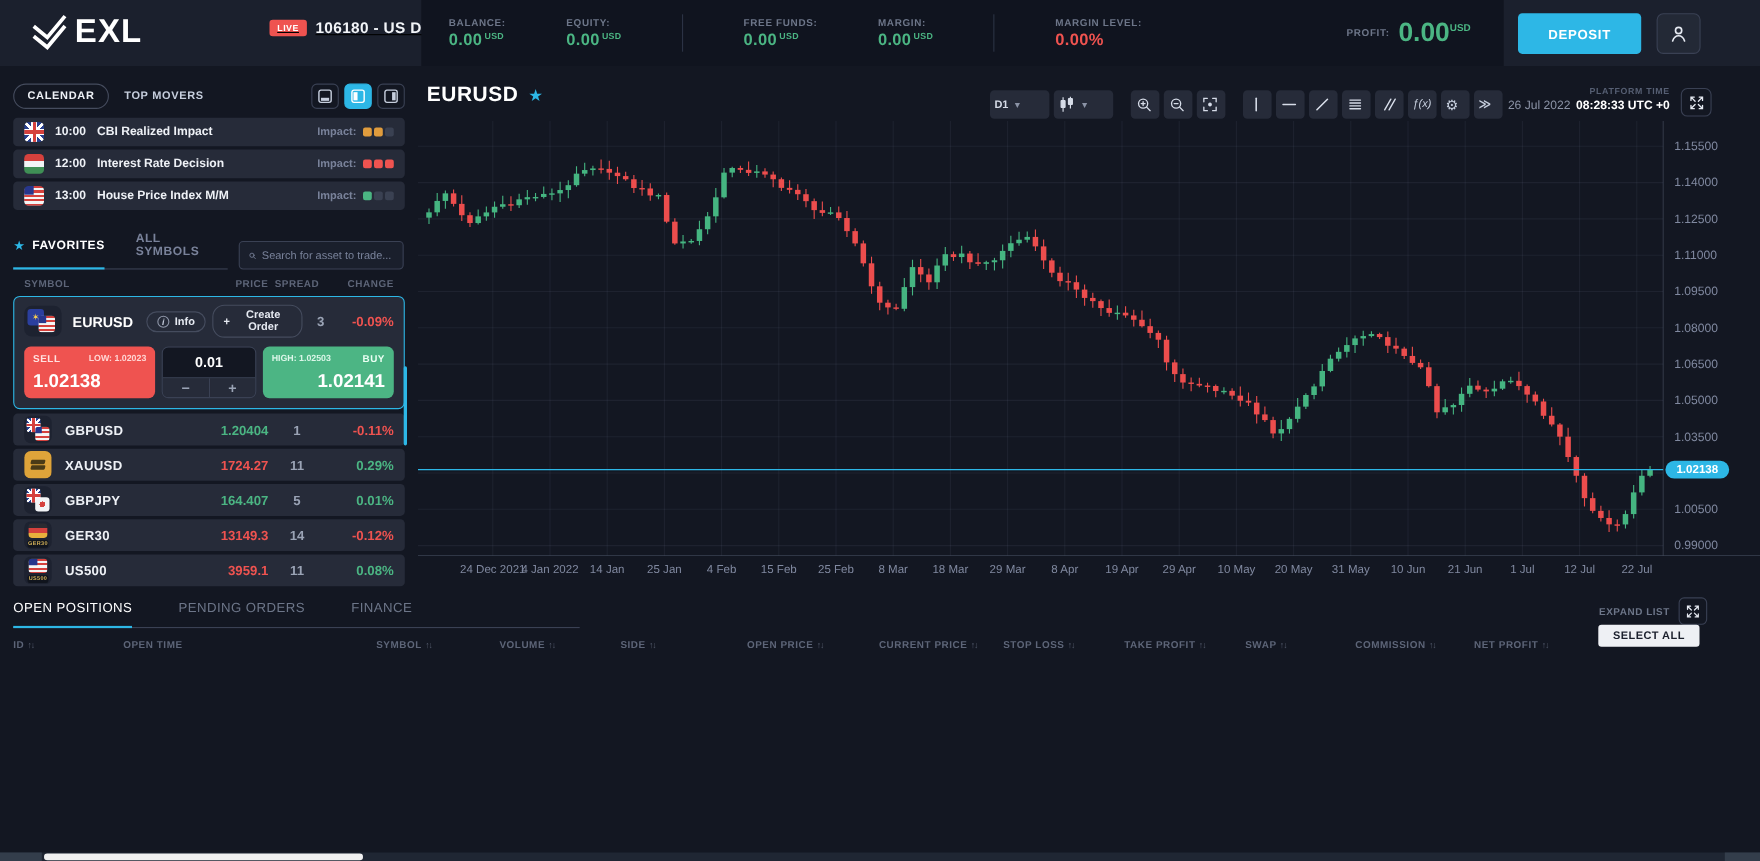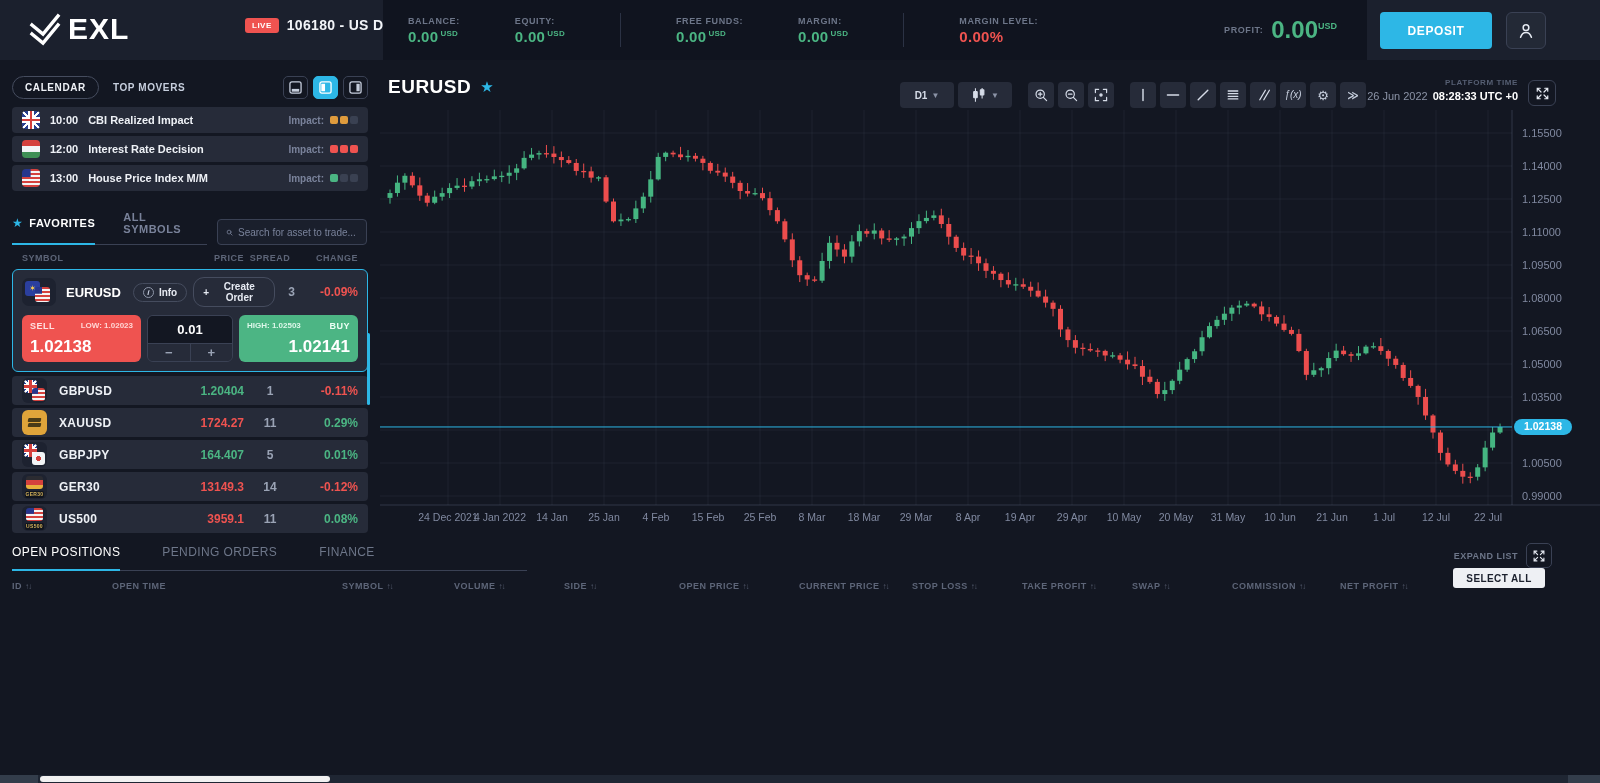--- a/index.html
+++ b/index.html
@@ -5,21 +5,21 @@
   * { margin:0; padding:0; box-sizing:border-box; }
   html,body { width:1600px; height:783px; overflow:hidden; background:#131722;
     font-family:"Liberation Sans","DejaVu Sans",sans-serif; }
   .app { position:relative; width:1600px; height:783px; background:#131722; }
 
   
   header { position:absolute; left:0; top:0; width:1600px; height:60px; background:#1b202d; }
   .logo { position:absolute; left:28px; top:10px; display:flex; align-items:center; gap:6px; }
   .logo svg { display:block; }
   .logo .logo-txt { color:#fff; font-size:30px; font-weight:bold; letter-spacing:1px; }
-  .account-switch { position:absolute; left:245px; top:17px; display:flex; align-items:center; gap:8px; cursor:pointer; }
+  .account-switch { position:absolute; left:245px; top:17px; display:flex; align-items:center; gap:8px; cursor:pointer;text-decoration:underline; }
   .live { background:#ef5350; color:#fff; font-size:8px; font-weight:bold; letter-spacing:.5px;
     padding:3px 7px; border-radius:3px; }
   .acct { color:#f2f4f8; font-size:14px; font-weight:bold; letter-spacing:.3px; }
   .caret { color:#aab2c4; font-size:10px; }
 
   .stats-strip { position:absolute; left:383px; top:0; width:984px; height:60px; background:#10141f;
     display:flex; align-items:center; }
   .stat { display:flex; flex-direction:column; gap:2px; }
   .stat .lb { color:#6d7689; font-size:9px; font-weight:bold; letter-spacing:.6px; }
   .stat .vl { font-size:15px; font-weight:bold; letter-spacing:.3px; }
@@ -140,21 +140,21 @@
   .banner { position:absolute; left:3px; bottom:1px; width:19px; height:7px; background:#10141d; border-radius:2px;
     color:#d4b25a; font-size:5px; font-weight:bold; text-align:center; line-height:7px; letter-spacing:.3px; }
 
   
   .chart { position:absolute; left:380px; top:60px; width:1220px; height:475px; }
   .chart-title { position:absolute; left:8px; top:16px; display:flex; align-items:center; gap:9px; }
   .chart-title .t { color:#fff; font-size:19px; font-weight:bold; letter-spacing:.5px; }
   .chart-title .star { color:#2db7e6; font-size:15px; cursor:pointer; }
   .toolbar { position:absolute; left:520px; top:22px; display:flex; align-items:center; gap:4px; height:26px; }
   .tbtn { height:26px; min-width:26px; background:#262b39; border:none; border-radius:4px; color:#c6cedd;
-    display:flex; align-items:center; justify-content:center; gap:4px; cursor:pointer; font-family:inherit; padding:0 4px; }
+    display:flex; align-items:center; gap:4px; cursor:pointer; font-family:inherit; padding:0 4px; }
   .tbtn.wide { width:54px; }
   .tbtn .tf { font-size:10px; font-weight:bold; color:#d6dce8; }
   .tbtn .dd { font-size:8px; color:#8b93a6; }
   .tb-gap { width:8px; }
   .tbtn .glyph { font-size:13px; line-height:1; }
   .ptime { position:absolute; right:82px; top:18px; text-align:right; }
   .ptime .lb { color:#565f73; font-size:8px; font-weight:bold; letter-spacing:.6px; }
   .ptime .ln2 { margin-top:3px; font-size:11px; }
   .ptime .dt { color:#8b93a6; } .ptime .tmv { color:#fff; font-weight:bold; margin-left:5px; }
   .fsbtn { position:absolute; right:44px; top:20px; width:28px; height:26px; background:transparent;
@@ -512,21 +512,21 @@
         <span class="glyph">⚙</span>
       </button>
       <button class="tbtn">
         <span class="glyph" style="font-size:11px;font-weight:bold;">≫</span>
       </button>
     </div>
 
     <div class="ptime">
       <div class="lb">PLATFORM TIME</div>
       <div class="ln2">
-        <span class="dt">26 Jun 2022</span><span class="tmv">08:28:33 UTC +0</span>
+        <span class="dt">26 Jul 2022</span><span class="tmv">08:28:33 UTC +0</span>
       </div>
     </div>
     <button class="fsbtn">
       <svg width="15" height="15" viewBox="0 0 20 20">
         <g fill="none" stroke="#e6eaf2" stroke-width="1.6" stroke-linecap="round">
           <path d="M3 7V3h4M13 3h4v4M17 13v4h-4M7 17H3v-4M4 4l4 4M16 4l-4 4M16 16l-4-4M4 16l4-4"></path>
         </g>
       </svg>
     </button>
 

